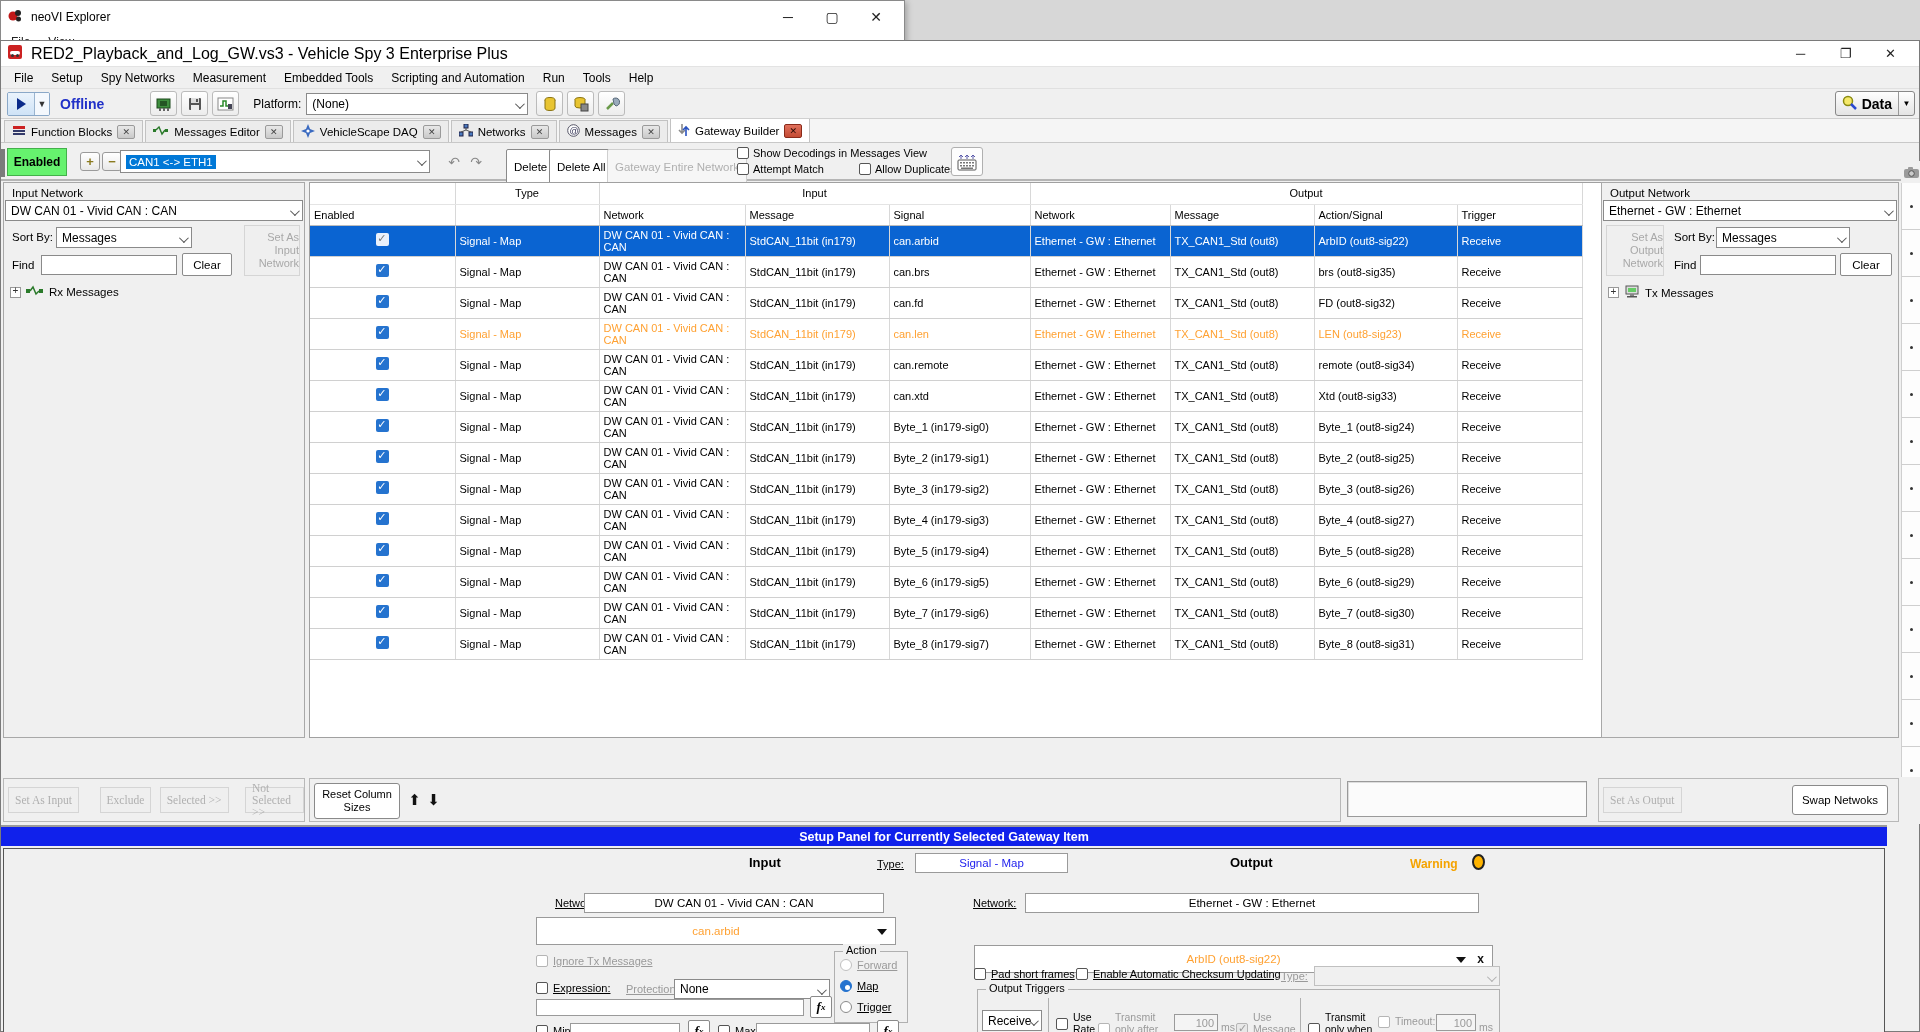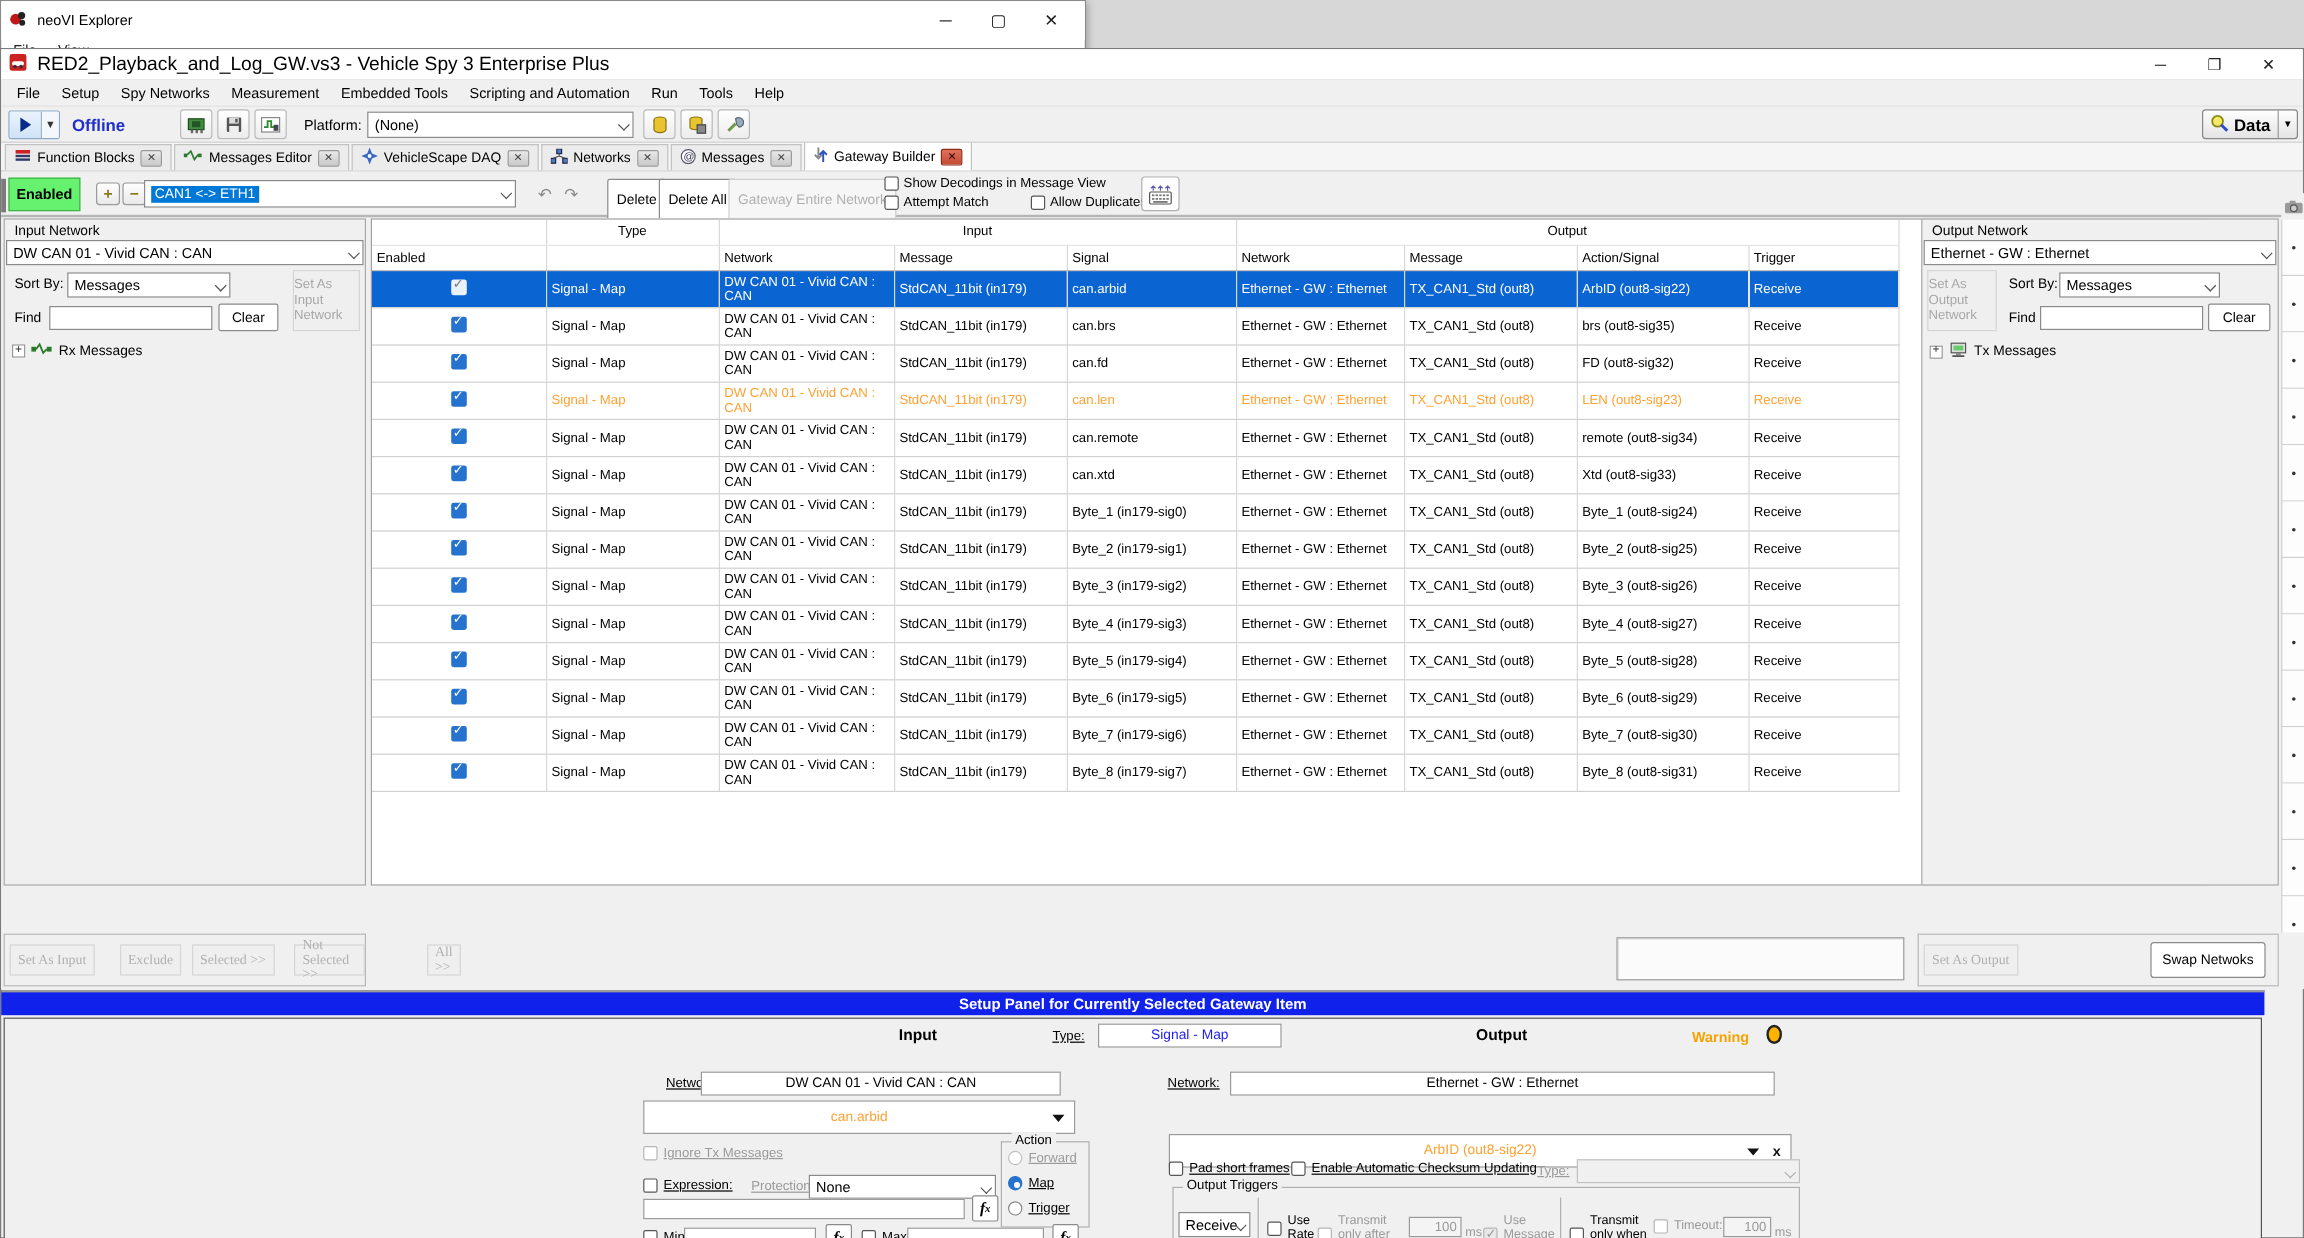--- a/index.html
+++ b/index.html
@@ -89,21 +89,21 @@
 
   
   .content { position:absolute; left:0; top:141px; width:1920px; height:595px; background:#f0f0f0; }
   .side-panel { position:absolute; top:0; height:556px; background:#f0f0f0; border:1px solid #a8a8a8; font-size:11.5px; }
   #left-panel { left:2px; width:302px; }
   #right-panel { left:1600px; width:298px; }
   .sp-label { position:absolute; font-size:11.5px; }
   .sp-combo { position:absolute; height:21px; }
   .inset { background:#fff; border:1px solid #8a8a8a; }
   .sp-btn3 { position:absolute; border:1px solid #d5d5d5; background:#efefef; color:#a8a8a8;
-    font-size:11px; text-align:left; display:flex; align-items:center; justify-content:center; line-height:13px; }
+    font-size:11px; text-align:right; display:flex; align-items:center; justify-content:center; line-height:13px; }
   .clear-btn { position:absolute; border:1px solid #8a8a8a; border-radius:2px; background:#fff;
     font-size:11.5px; display:flex; align-items:center; justify-content:center; }
   .tree { position:absolute; display:flex; align-items:center; gap:5px; }
   .plusbox { width:11px; height:11px; border:1px solid #999; background:#fff; position:relative; }
   .plusbox::before { content:"+"; position:absolute; left:1.5px; top:-2.5px; font-size:10px; color:#333; }
 
   
   .table-area { position:absolute; left:308px; top:0; width:1530px; height:556px; background:#fff; border:1px solid #a0a0a0; }
   table.gw { border-collapse:collapse; table-layout:fixed; width:1272px; font-size:11px; }
   table.gw th, table.gw td { border-right:1px solid #d8d8d8; overflow:hidden; white-space:normal; padding:1px 4px; vertical-align:middle; }
@@ -367,21 +367,21 @@
         <span class="sel">CAN1 &lt;-&gt; ETH1</span>
         <span class="chev"></span>
       </span>
       <span class="flat-btn" style="left:443px;">↶</span>
       <span class="flat-btn" style="left:465px;">↷</span>
       <span class="w-btn" style="left:505px;">Delete</span>
       <span class="w-btn" style="left:548px;">Delete All</span>
       <span class="w-btn disabled" style="left:606px;">Gateway Entire Network</span>
       <span class="cbrow" style="left:736px; top:4px;">
         <span class="cb"></span>
-        <span>Show Decodings in Message View</span>
+        <span>Show Decodings in Messages View</span>
       </span>
       <span class="cbrow" style="left:736px; top:20px;">
         <span class="cb"></span>
         <span>Attempt Match</span>
       </span>
       <span class="cbrow" style="left:858px; top:20px;">
         <span class="cb"></span>
         <span>Allow Duplicates</span>
       </span>
       <span class="kb-btn">
@@ -686,20 +686,25 @@
     </div>
 
     <div class="footer">
       <div class="f-sec" style="left:2px; width:302px;" id="footer-left">
           <span class="f-btn" style="left: 4px;">Set As Input</span>
           <span class="f-btn" style="left: 95.6px;">Exclude</span>
           <span class="f-btn" style="left: 155.7px;">Selected &gt;&gt;</span>
           <span class="f-btn" style="left: 241px;">Not Selected &gt;&gt;</span>
           <span class="f-btn" style="left: 351.5px;">All &gt;&gt;</span>
         </div>
+      <div class="f-sec" style="left:308px; width:1032px;">
+        <span class="reset-btn">Reset Column Sizes</span>
+        <span class="arrow-btn" style="left:96px;">⬆</span>
+        <span class="arrow-btn" style="left:115px;">⬇</span>
+      </div>
       <div class="f-inset"></div>
       <div class="f-sec" style="left:1597px; width:301px;">
         <span class="f-btn" style="left:4px;">Set As Output</span>
         <span class="swap-btn">Swap Netwoks</span>
       </div>
     </div>
 
     <div class="bluebar">Setup Panel for Currently Selected Gateway Item</div>
 
     <div class="setup">

